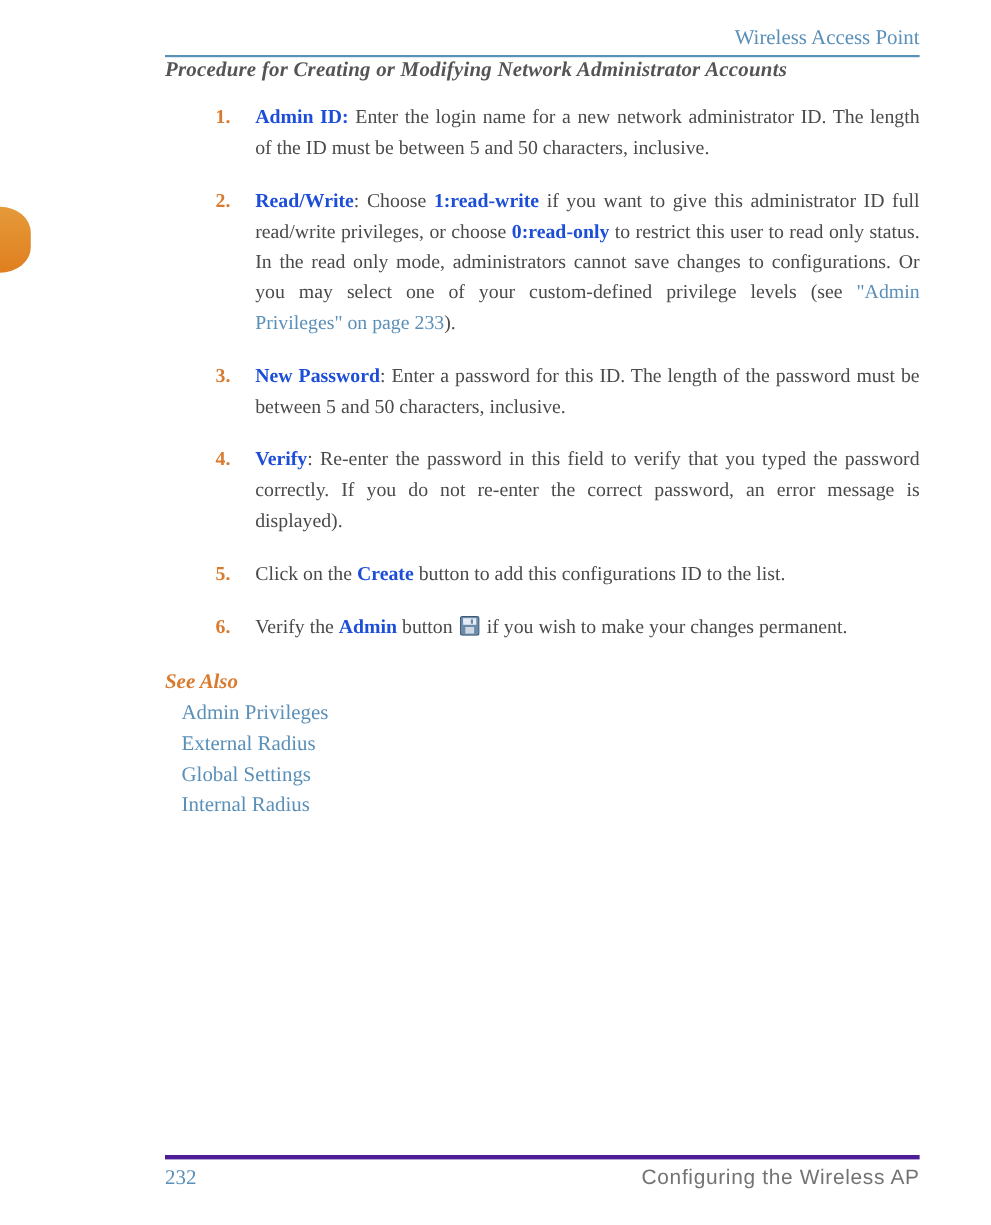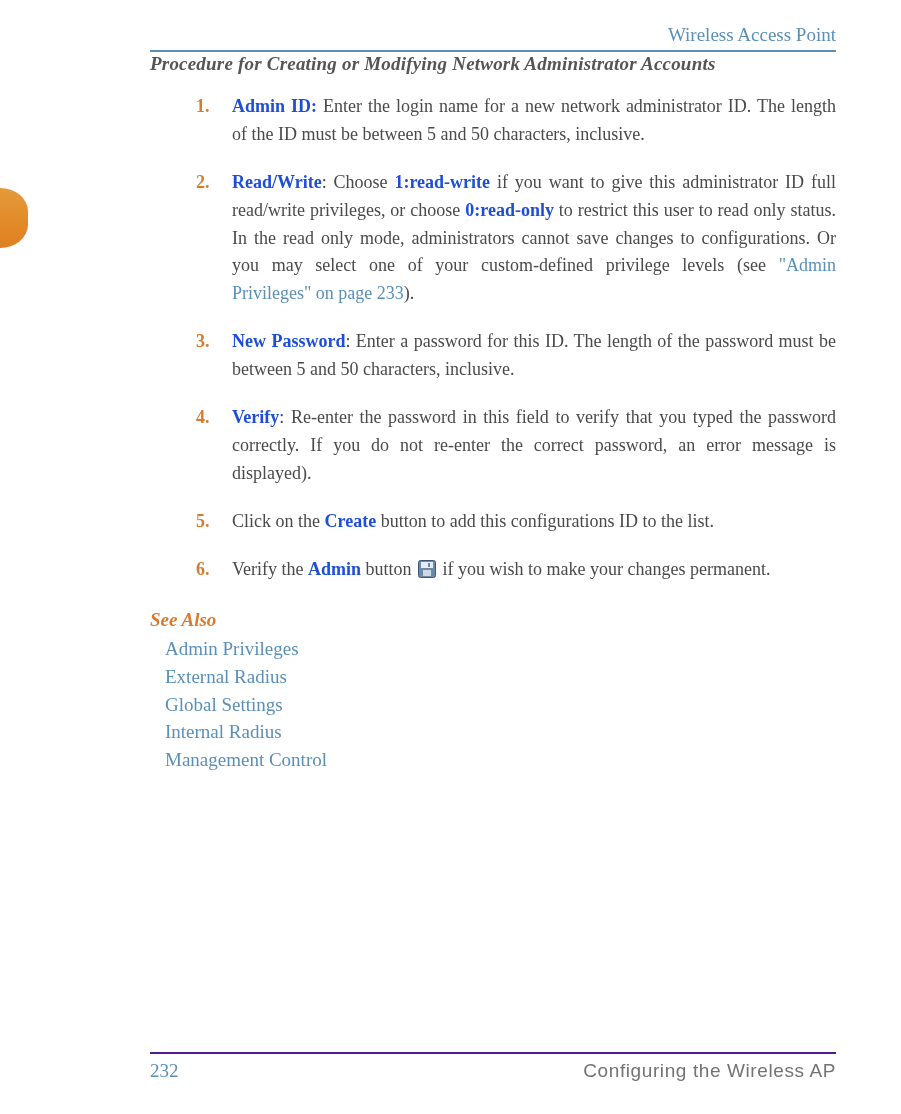--- a/index.html
+++ b/index.html
@@ -97,21 +97,21 @@
       width: 28px;
       height: 60px;
       border-radius: 0 60px 60px 0 / 0 50px 50px 0;
       background: linear-gradient(180deg, #e59a3a 0%, #e07f1f 100%);
     }
     .footer {
       position: absolute;
       bottom: 32px;
       left: 150px;
       right: 65px;
-      border-top: 2px solid #4c1d95;
+      border-top: 4px solid #4c1d95;
       padding-top: 6px;
       display: flex;
       justify-content: space-between;
       font-size: 19px;
     }
     .footer-left {
       color: #5a8fb8;
       font-family: "Palatino Linotype", "Book Antiqua", Palatino, serif;
     }
     .footer-right {
@@ -181,21 +181,20 @@
     </div>
 
   </div>
 
   <div class="see-also-heading">See Also</div>
   <div class="see-also-links">
     <div>Admin Privileges</div>
     <div>External Radius</div>
     <div>Global Settings</div>
     <div>Internal Radius</div>
-    <div>Management Control</div>
   </div>
 
   <div class="footer">
     <div class="footer-left">232</div>
     <div class="footer-right">Configuring the Wireless AP</div>
   </div>
 
 </div>
 
 </body></html>

